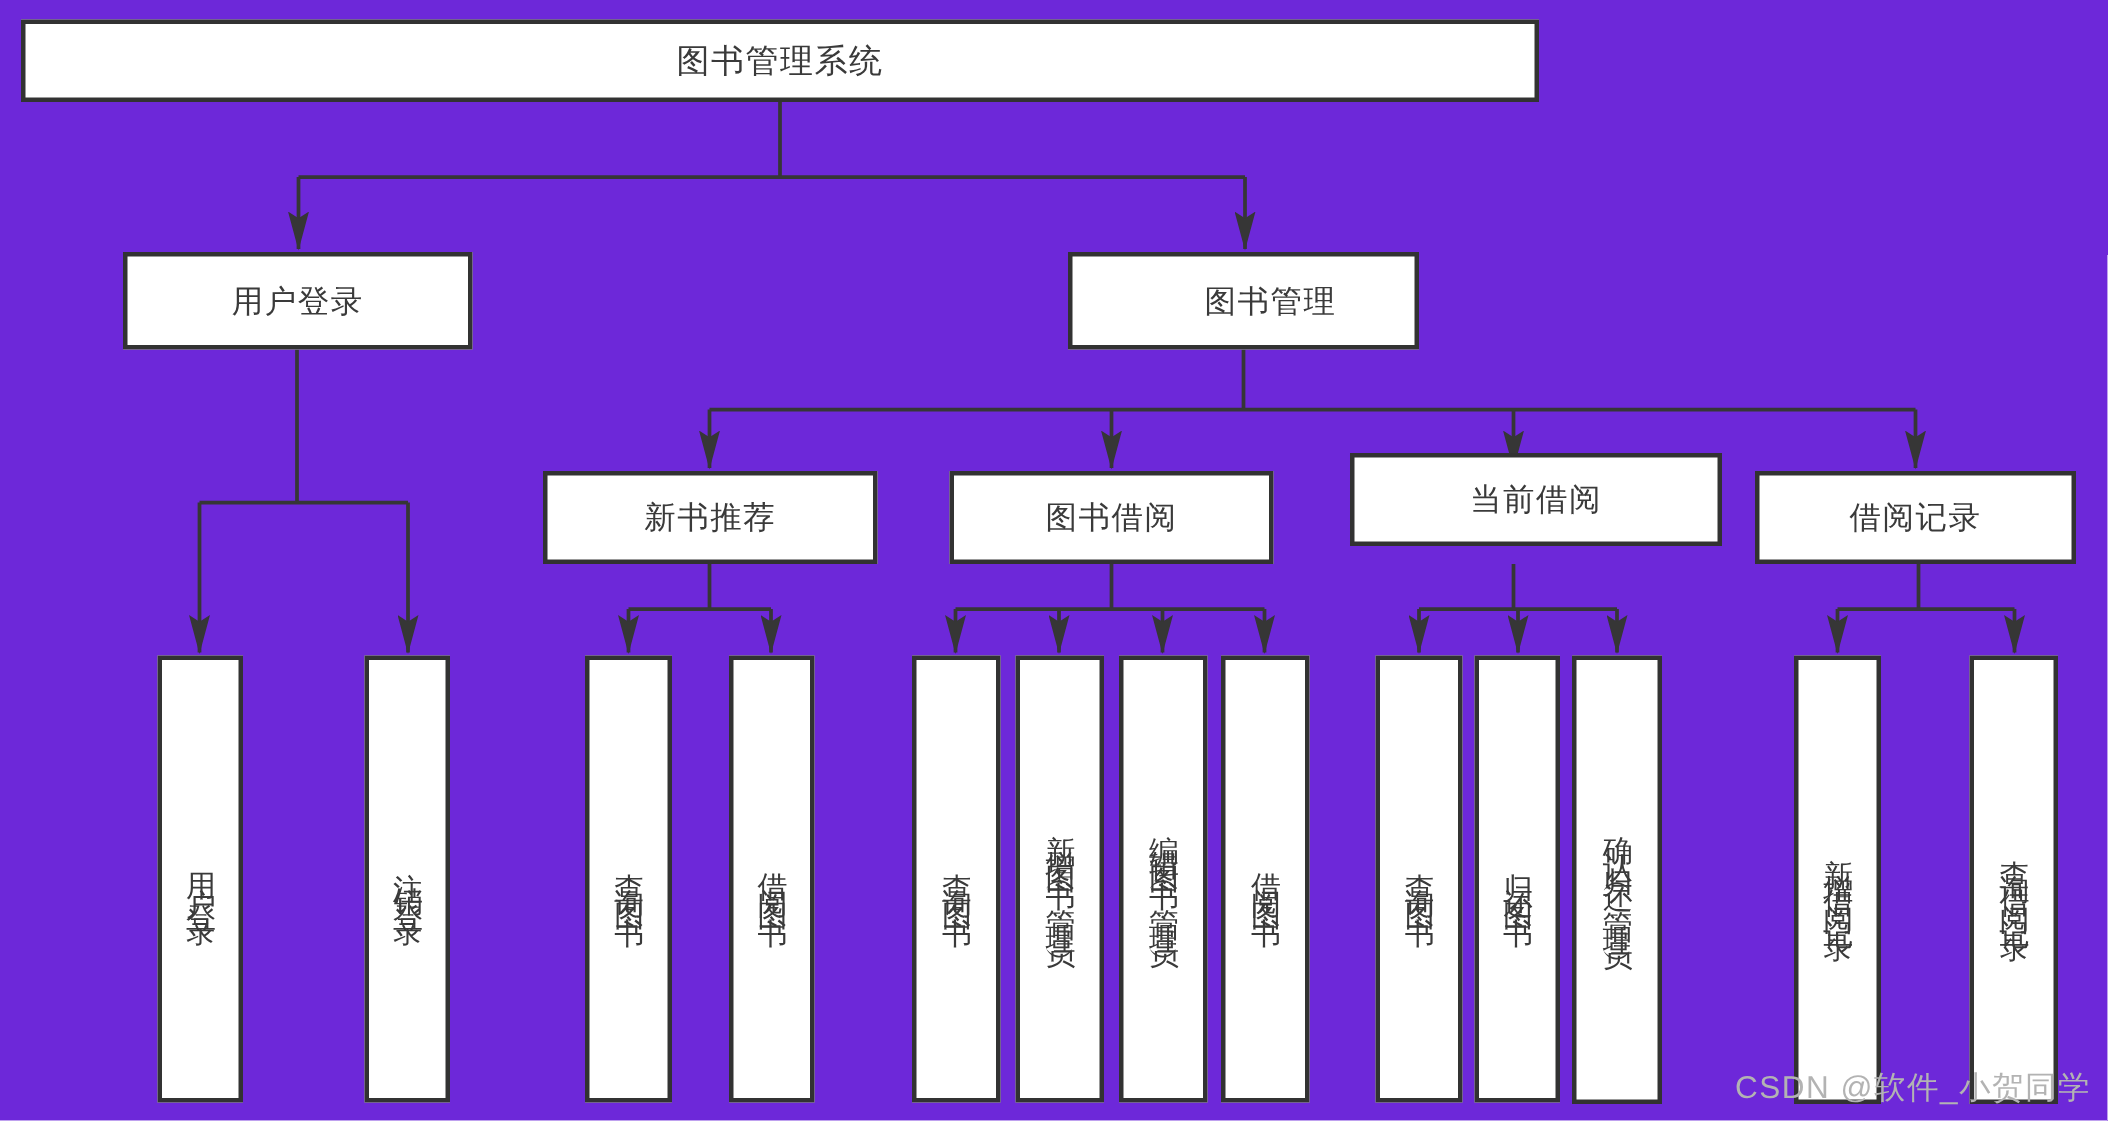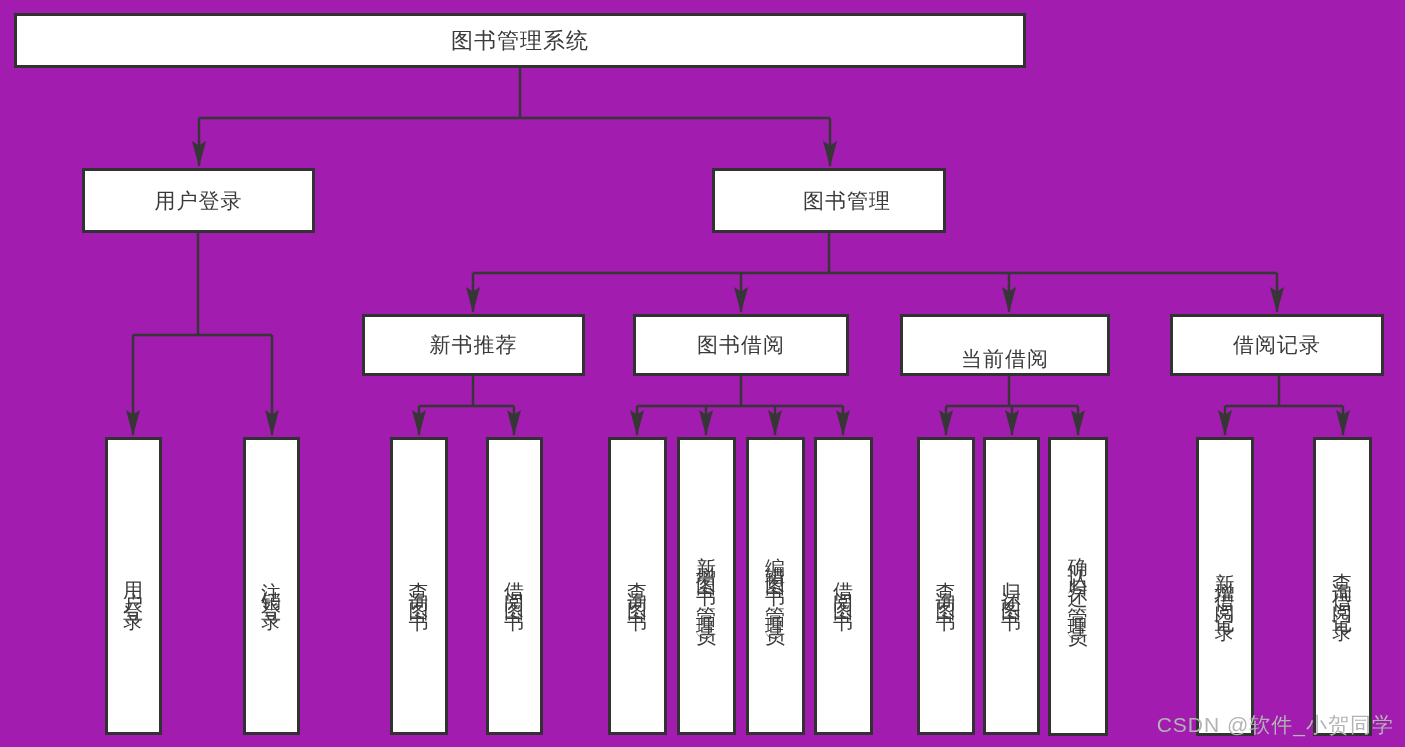--- a/index.html
+++ b/index.html
@@ -1,21 +1,21 @@
 <!DOCTYPE html>
 <html><head>
 <meta charset="utf-8">
 <style>
   html, body { margin: 0; padding: 0; background: #ffffff; }
   * { box-sizing: border-box; }
   #stage {
     position: relative;
     width: 1405px;
     height: 747px;
-    background: #a21caf;
+    background: #6d28d9;
     font-family: "Liberation Sans", "DejaVu Sans", sans-serif;
     overflow: hidden;
   }
   #connectors {
     position: absolute;
     left: 0; top: 0;
     width: 1405px; height: 747px;
     pointer-events: none;
     z-index: 1;
   }
@@ -45,21 +45,21 @@
     color: #3a3a3a;
     white-space: nowrap;
     max-height: 288px;
   }
   
   .root      { left: 14px;   top: 13px;  width: 1012px; height: 55px; }
   .n-login   { left: 82px;   top: 168px; width: 233px;  height: 65px; }
   .n-mgmt    { left: 712px;  top: 168px; width: 234px;  height: 65px; padding-left: 36px; }
   .n-newrec  { left: 362px;  top: 314px; width: 223px;  height: 62px; text-align: center; }
   .n-borrow  { left: 633px;  top: 314px; width: 216px;  height: 62px; }
-  .n-current { left: 900px;  top: 314px; width: 210px;  height: 62px; align-items: flex-end; }
+  .n-current { left: 900px;  top: 302px; width: 248px;  height: 62px; }
   .n-records { left: 1170px; top: 314px; width: 214px;  height: 62px; }
   .leafA1 { left: 105px;  top: 437px; width: 57px; height: 298px; }
   .leafA2 { left: 243px;  top: 437px; width: 57px; height: 298px; }
   .leafB1 { left: 390px;  top: 437px; width: 58px; height: 298px; }
   .leafB2 { left: 486px;  top: 437px; width: 57px; height: 298px; }
   .leafC1 { left: 608px;  top: 437px; width: 59px; height: 298px; }
   .leafC2 { left: 677px;  top: 437px; width: 59px; height: 298px; }
   .leafC3 { left: 746px;  top: 437px; width: 59px; height: 298px; }
   .leafC4 { left: 814px;  top: 437px; width: 59px; height: 298px; }
   .leafD1 { left: 917px;  top: 437px; width: 58px; height: 298px; }

